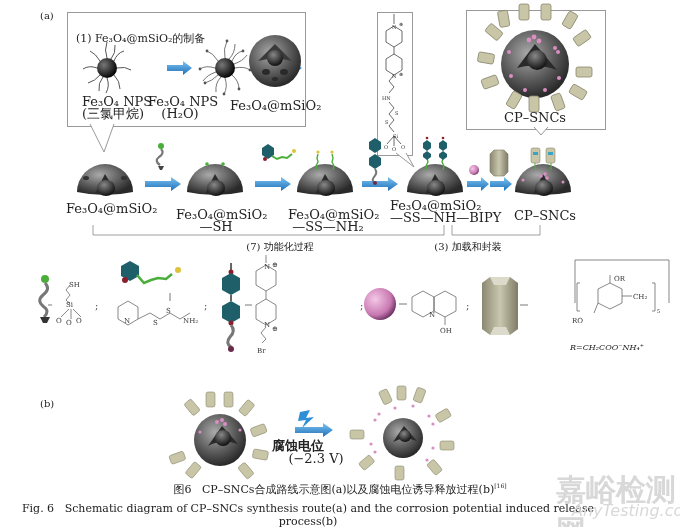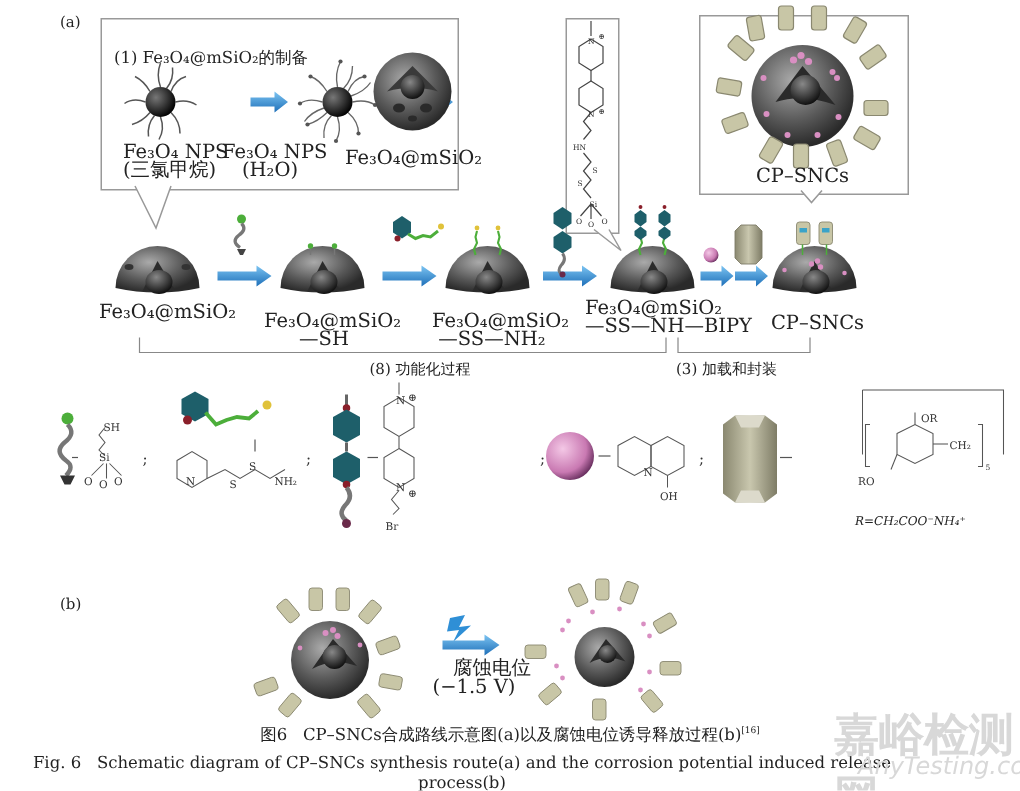--- a/index.html
+++ b/index.html
@@ -345,22 +345,22 @@
 <div class="abs lbl" style="left:510px;top:210px;width:70px;">
     <div>CP–SNCs</div>
   </div>
 
 <svg style="left:0;top:225px;" width="680" height="20">
   <g stroke="#888" stroke-width="0.8" fill="none">
     <path d="M93,0 V10 H444 V0"></path>
     <path d="M452,0 V10 H540 V0"></path>
   </g>
 </svg>
-<div class="abs lbl" style="left:220px;top:241px;width:120px;font-size:10px;">(8) 功能化过程</div>
-<div class="abs lbl" style="left:418px;top:241px;width:100px;font-size:10px;text-align:right;">(3) 加载和封装</div>
+<div class="abs lbl" style="left:220px;top:241px;width:120px;font-size:10px;">(7) 功能化过程</div>
+<div class="abs lbl" style="left:418px;top:241px;width:100px;font-size:10px;">(3) 加载和封装</div>
 
 <svg style="left:0;top:255px;" width="680" height="130">
   <g font-family="DejaVu Serif, serif" font-size="7" fill="#333">
 
     <g transform="translate(45,30)">
       <circle cx="0" cy="-6" r="4" fill="#4cae3a"></circle>
       <path d="M0,-2 q6,6 -2,12 q-7,6 1,12 q6,4 0,10" stroke="#777" stroke-width="3" fill="none"></path>
       <path d="M-5,32 L5,32 L2,38 L-2,38z" fill="#333"></path>
     </g>
     <line x1="48" y1="50" x2="52" y2="50" stroke="#555" stroke-width="0.8"></line>
@@ -514,22 +514,22 @@
       <rect x="12" y="-50" width="9" height="14" rx="2" transform="rotate(20 16 -43)"></rect>
       <rect x="36" y="-30" width="9" height="14" rx="2" transform="rotate(60 40 -23)"></rect>
       <rect x="40" y="0" width="9" height="14" rx="2" transform="rotate(90 44 7)"></rect>
       <rect x="28" y="22" width="9" height="14" rx="2" transform="rotate(140 32 29)"></rect>
       <rect x="-8" y="28" width="9" height="14" rx="2"></rect>
       <rect x="-40" y="18" width="9" height="14" rx="2" transform="rotate(-130 -36 25)"></rect>
       <rect x="-50" y="-10" width="9" height="14" rx="2" transform="rotate(-90 -46 -3)"></rect>
     </g>
   </g>
 </svg>
-<div class="abs lbl" style="left:296px;top:440px;width:64px;">腐蚀电位</div>
-<div class="abs lbl" style="left:284px;top:453px;width:64px;">(−1.5 V)</div>
+<div class="abs lbl" style="left:266px;top:440px;width:64px;font-weight:bold;">腐蚀电位</div>
+<div class="abs lbl" style="left:284px;top:453px;width:64px;">(−2.3 V)</div>
 
 <div class="abs cap-zh" style="top:482px;">
   <span>图6</span>&nbsp;&nbsp;
   <span>CP–SNCs合成路线示意图(a)以及腐蚀电位诱导释放过程(b)</span><sup style="font-size:6px;">[16]</sup>
 </div>
 <div class="abs cap-en" style="top:502px;">
   <span>Fig. 6</span>&nbsp;&nbsp;
   <span>Schematic diagram of CP–SNCs synthesis route(a) and the corrosion potential induced release process(b)</span>
 </div>
 

